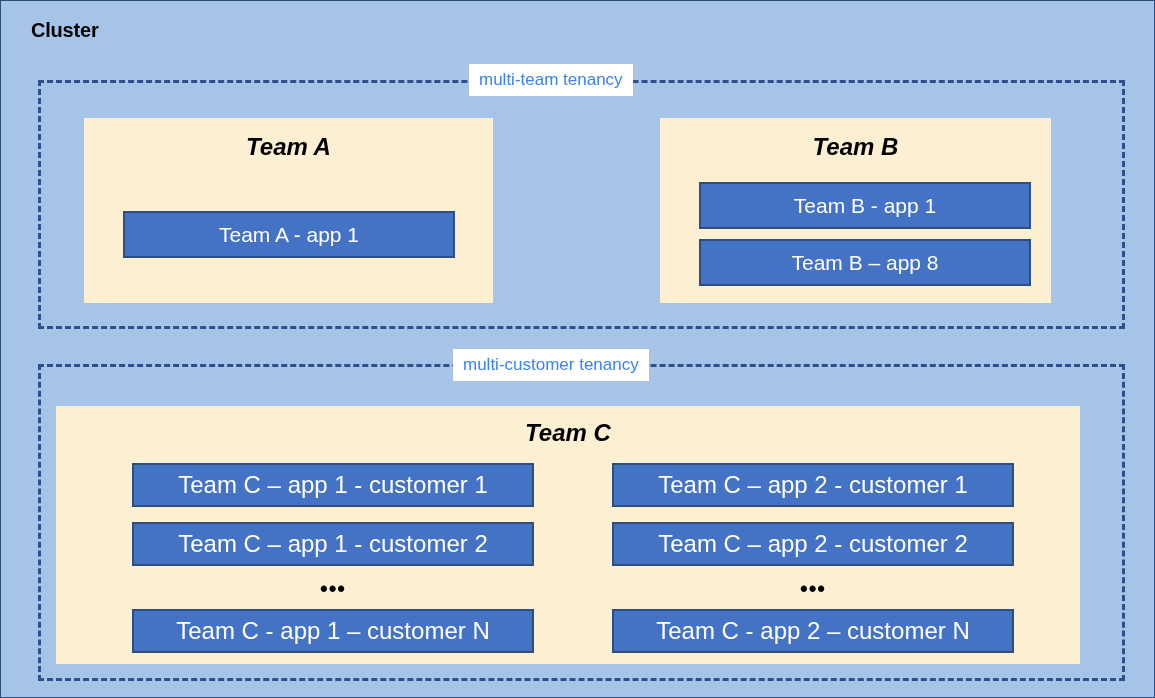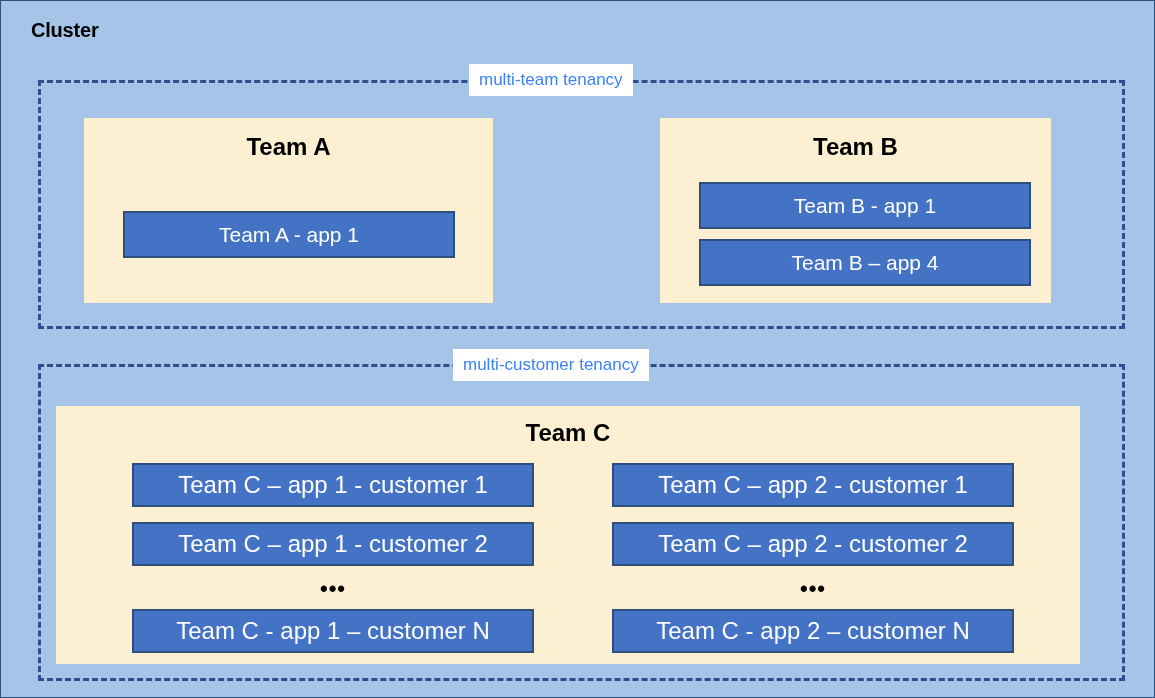--- a/index.html
+++ b/index.html
@@ -81,20 +81,21 @@
   #team-a-panel { left: 83px;  top: 117px; width: 409px; height: 185px; }
   #team-b-panel { left: 659px; top: 117px; width: 391px; height: 185px; }
   #team-c-panel { left: 55px;  top: 405px; width: 1024px; height: 258px; }
 
   .team-title {
     text-align: center;
     font-size: 24px;
     font-weight: bold;
     color: #000000;
     white-space: nowrap;
+    font-style: italic;
   }
   #team-a-panel .team-title,
   #team-b-panel .team-title { margin-top: 15px; }
   #team-c-panel .team-title { margin-top: 13px; }
 
   
   .app-box {
     box-sizing: border-box;
     background: #4472c4;
     border: 2px solid #2e4e7e;
@@ -178,21 +179,21 @@
     <div class="team-title">Team A</div>
     <div id="team-a-apps">
       <div class="app-box">Team A - app 1</div>
     </div>
   </div>
 
   <div class="team-panel" id="team-b-panel">
     <div class="team-title">Team B</div>
     <div id="team-b-apps">
       <div class="app-box">Team B - app 1</div>
-      <div class="app-box">Team B – app 4</div>
+      <div class="app-box">Team B – app 8</div>
     </div>
   </div>
 
   <div class="tenancy-zone" id="zone-multi-customer"></div>
   <div class="zone-label" id="label-multi-customer">multi-customer tenancy</div>
 
   <div class="team-panel" id="team-c-panel">
     <div class="team-title">Team C</div>
 
     <div id="team-c-columns">

